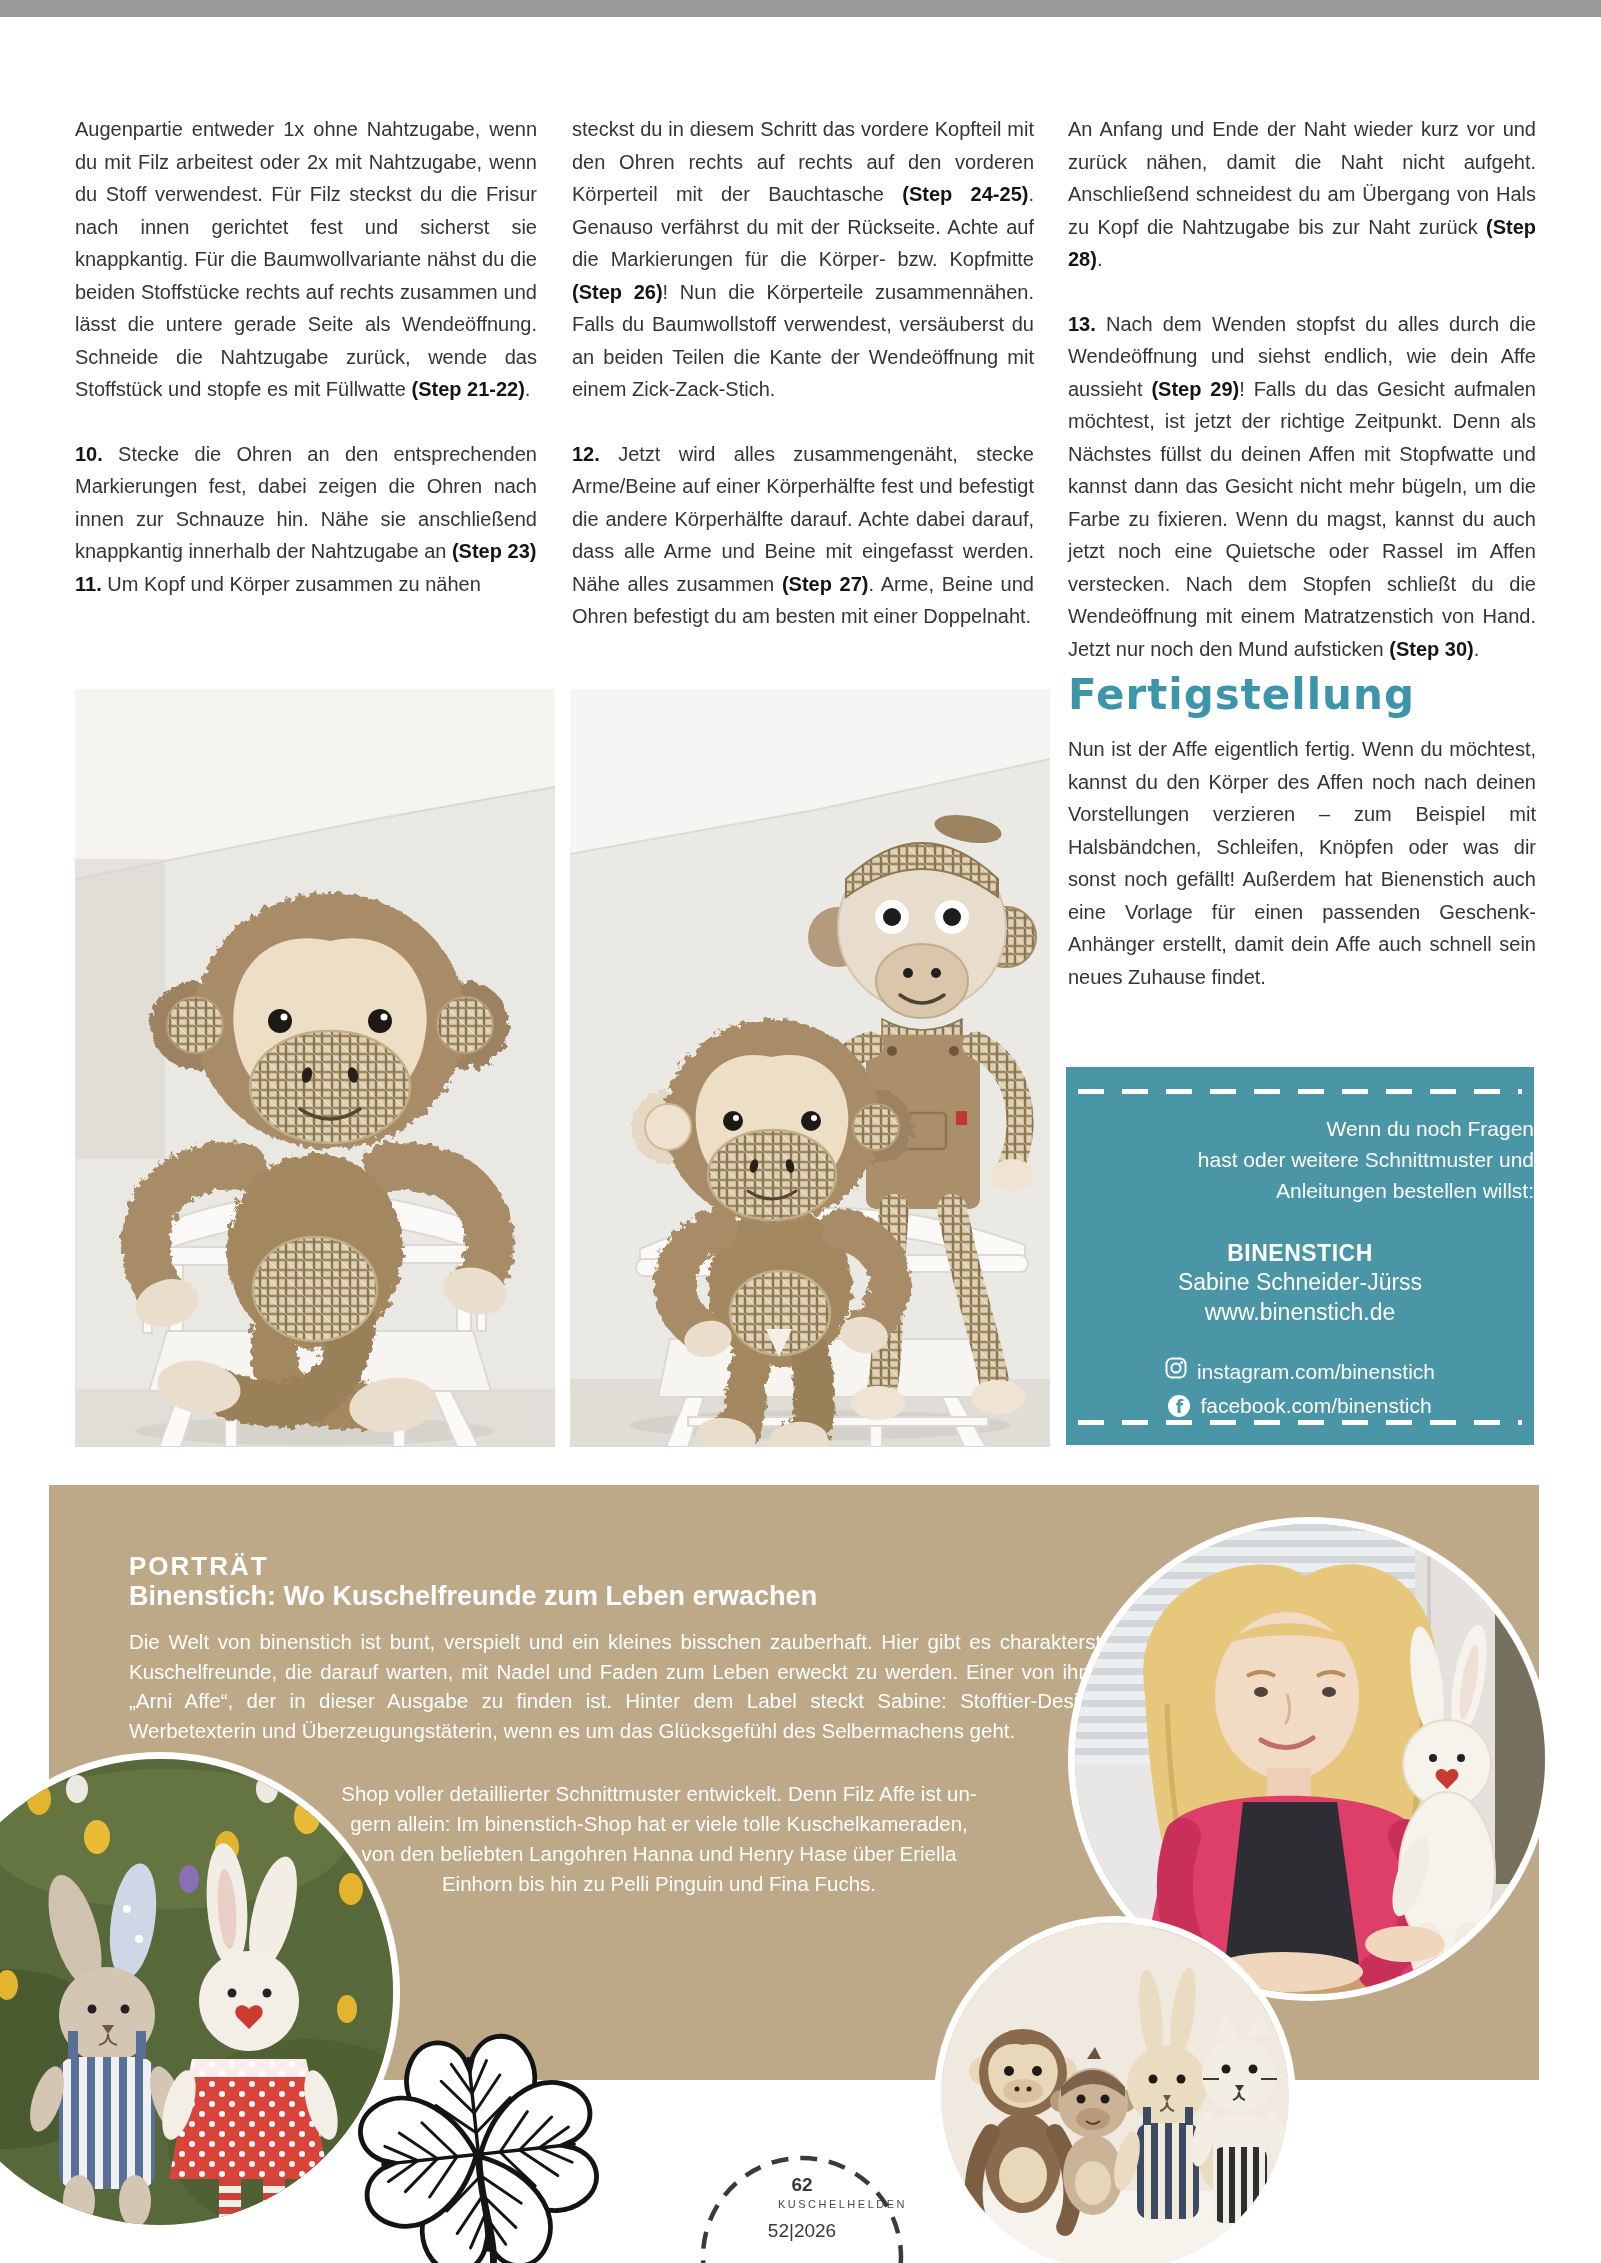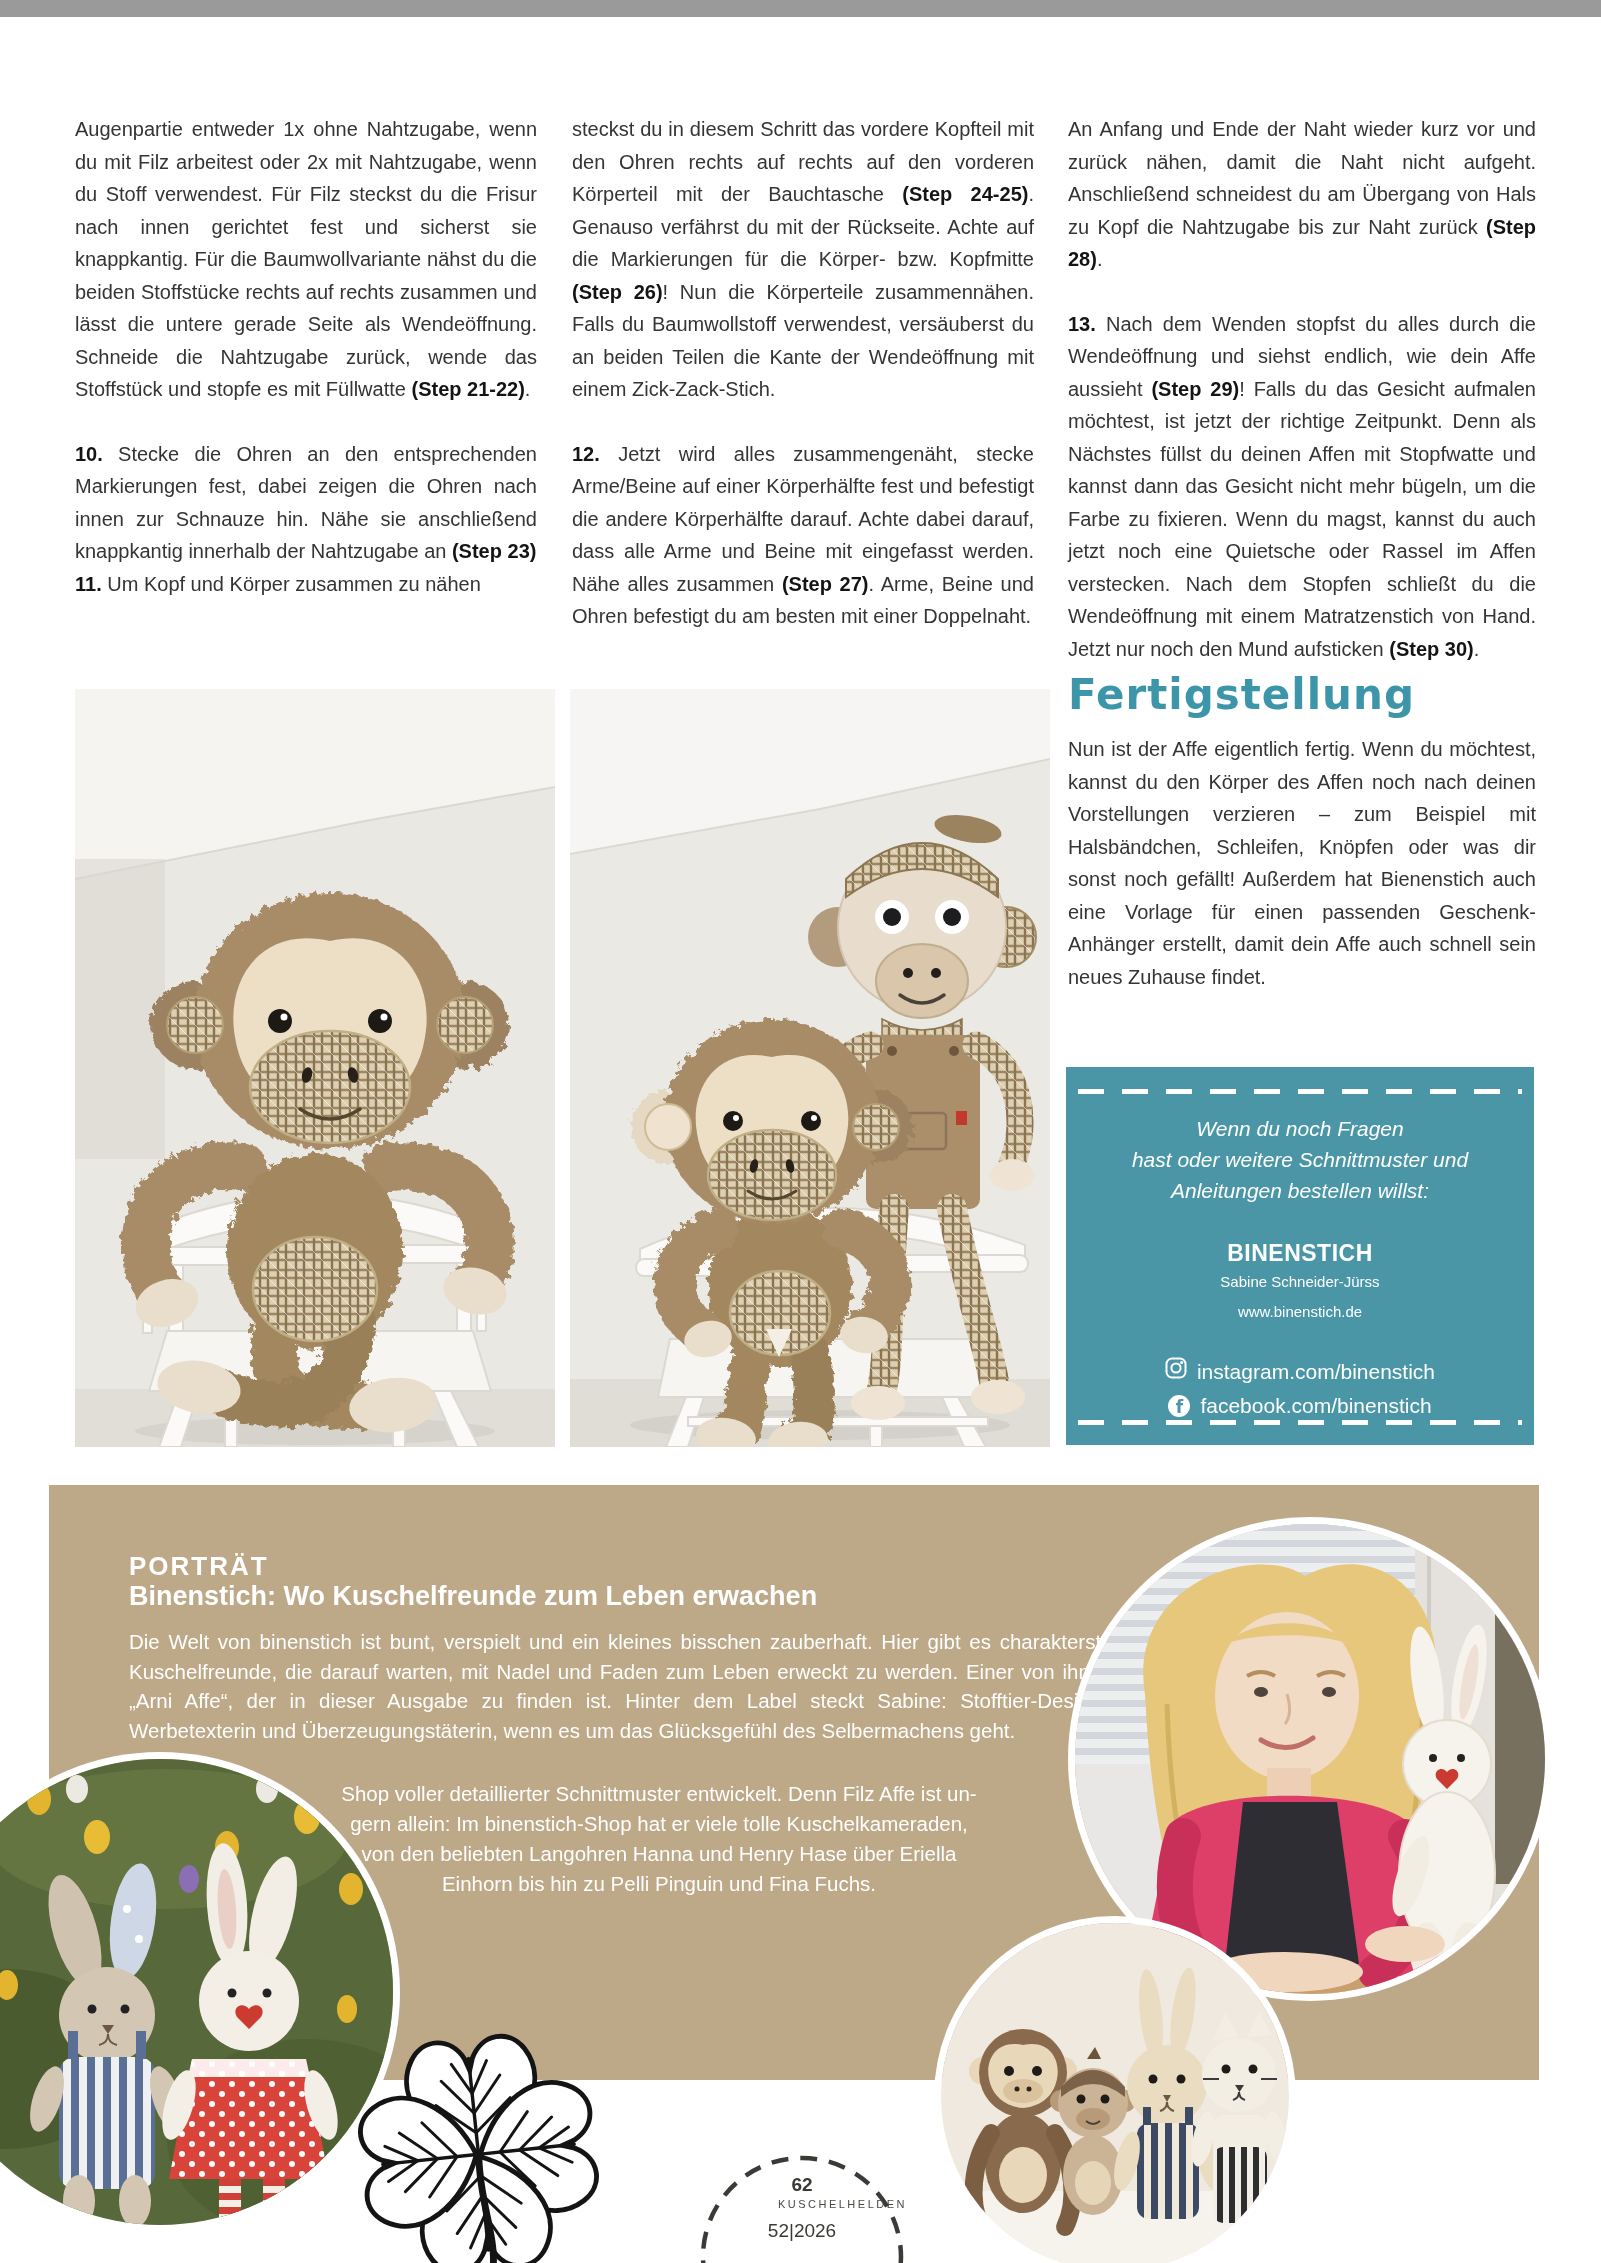--- a/index.html
+++ b/index.html
@@ -20,23 +20,23 @@
   .photo{position:absolute;top:672px;width:480px;height:758px;overflow:hidden;background:#eae8e3;}
   #photo1{left:75px;}
   #photo2{left:570px;}
   .photo svg{display:block;}
   
   .infobox{position:absolute;left:1066px;top:1050px;width:468px;height:378px;background:#4a96a6;color:#fff;}
   .dashline{position:absolute;left:12px;right:12px;height:5px;
             background:repeating-linear-gradient(90deg,#fff 0 26px,transparent 26px 44px);}
   .dash-top{top:22px;}
   .dash-bottom{bottom:20px;}
-  .ib-intro{margin-top:46px;text-align:center;font-style:italic;font-size:21px;line-height:31px;}
+  .ib-intro{margin-top:46px;text-align:right;font-size:21px;line-height:31px;}
   .ib-brand{margin-top:34px;text-align:center;font-weight:bold;font-size:23px;letter-spacing:.5px;}
-  .ib-owner,.ib-web{text-align:center;font-size:15px;line-height:30px;}
+  .ib-owner,.ib-web{text-align:center;font-size:23px;line-height:30px;}
   .ib-social{margin-top:28px;}
   .ib-row{display:flex;justify-content:center;align-items:center;gap:10px;font-size:21px;line-height:34px;}
   .fb-ic{width:22px;height:22px;border-radius:50%;background:#fff;color:#4a96a6;font-weight:bold;
          display:inline-flex;align-items:center;justify-content:center;font-size:17px;
          font-family:"DejaVu Sans",sans-serif;}
   .fb-ic::after{content:"f";margin-top:2px;}
   
   .portrait{position:absolute;left:49px;top:1468px;width:1490px;height:595px;background:#bda888;color:#fff;}
   .pt-label{position:absolute;left:80px;top:66px;font-size:26px;font-weight:bold;letter-spacing:2px;}
   .pt-title{position:absolute;left:80px;top:96px;font-size:27px;font-weight:bold;}

